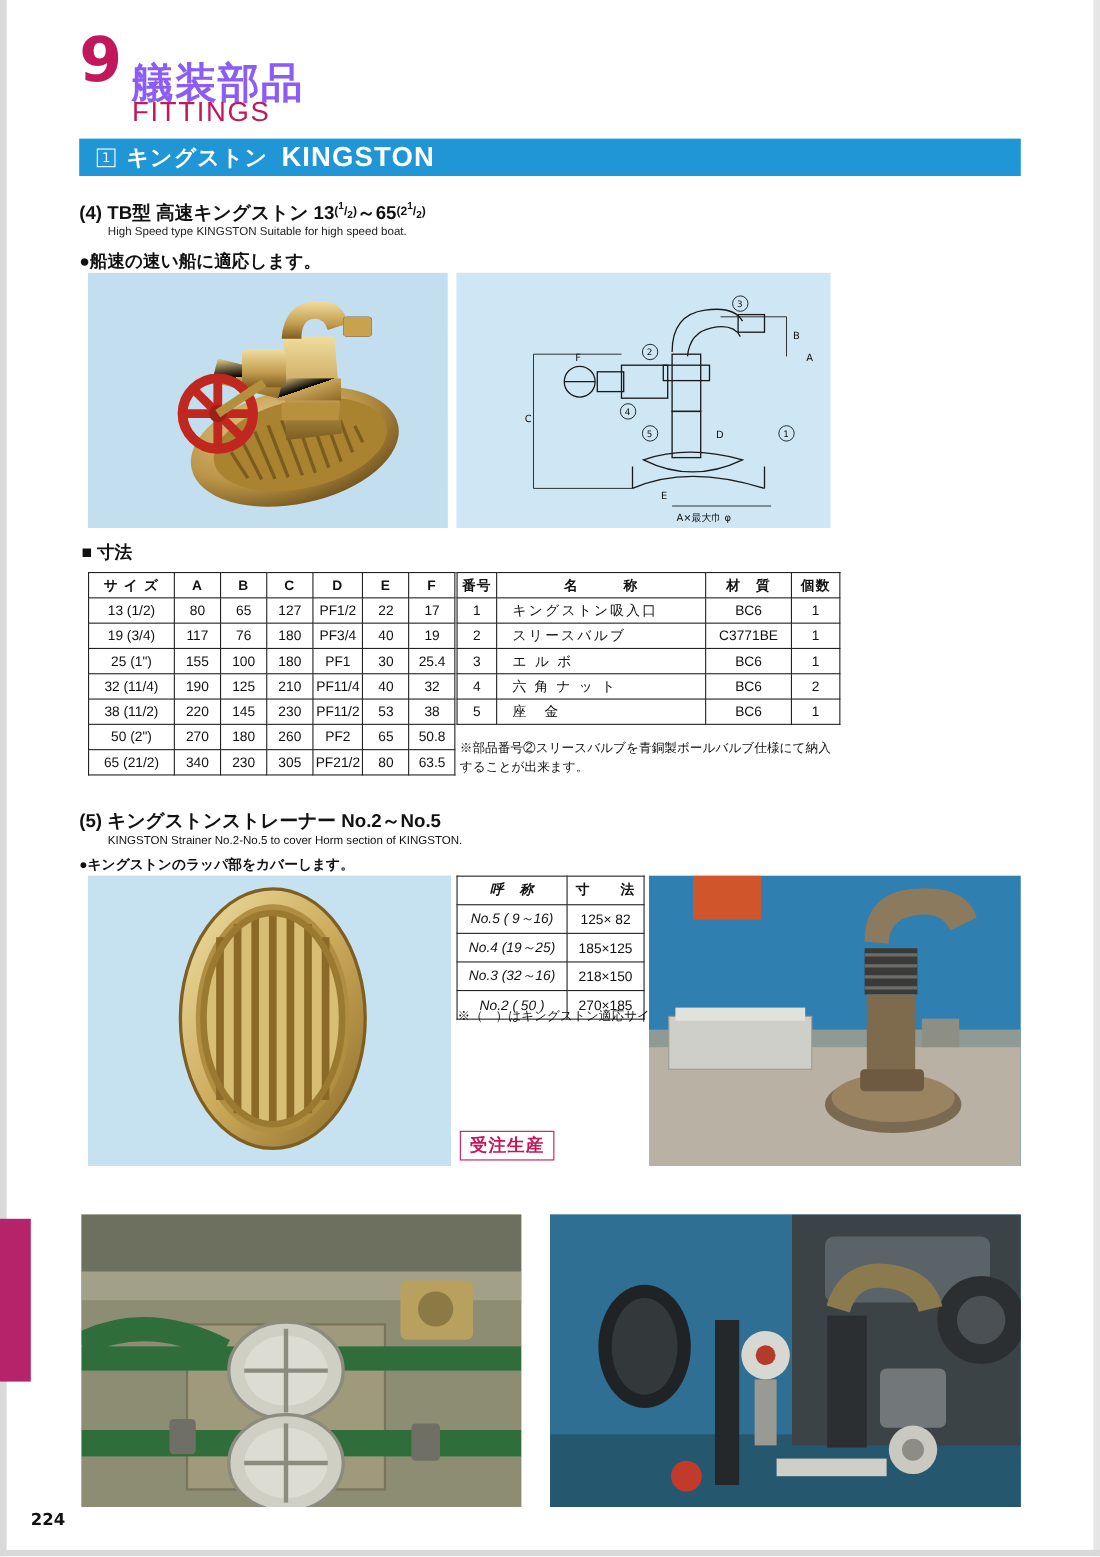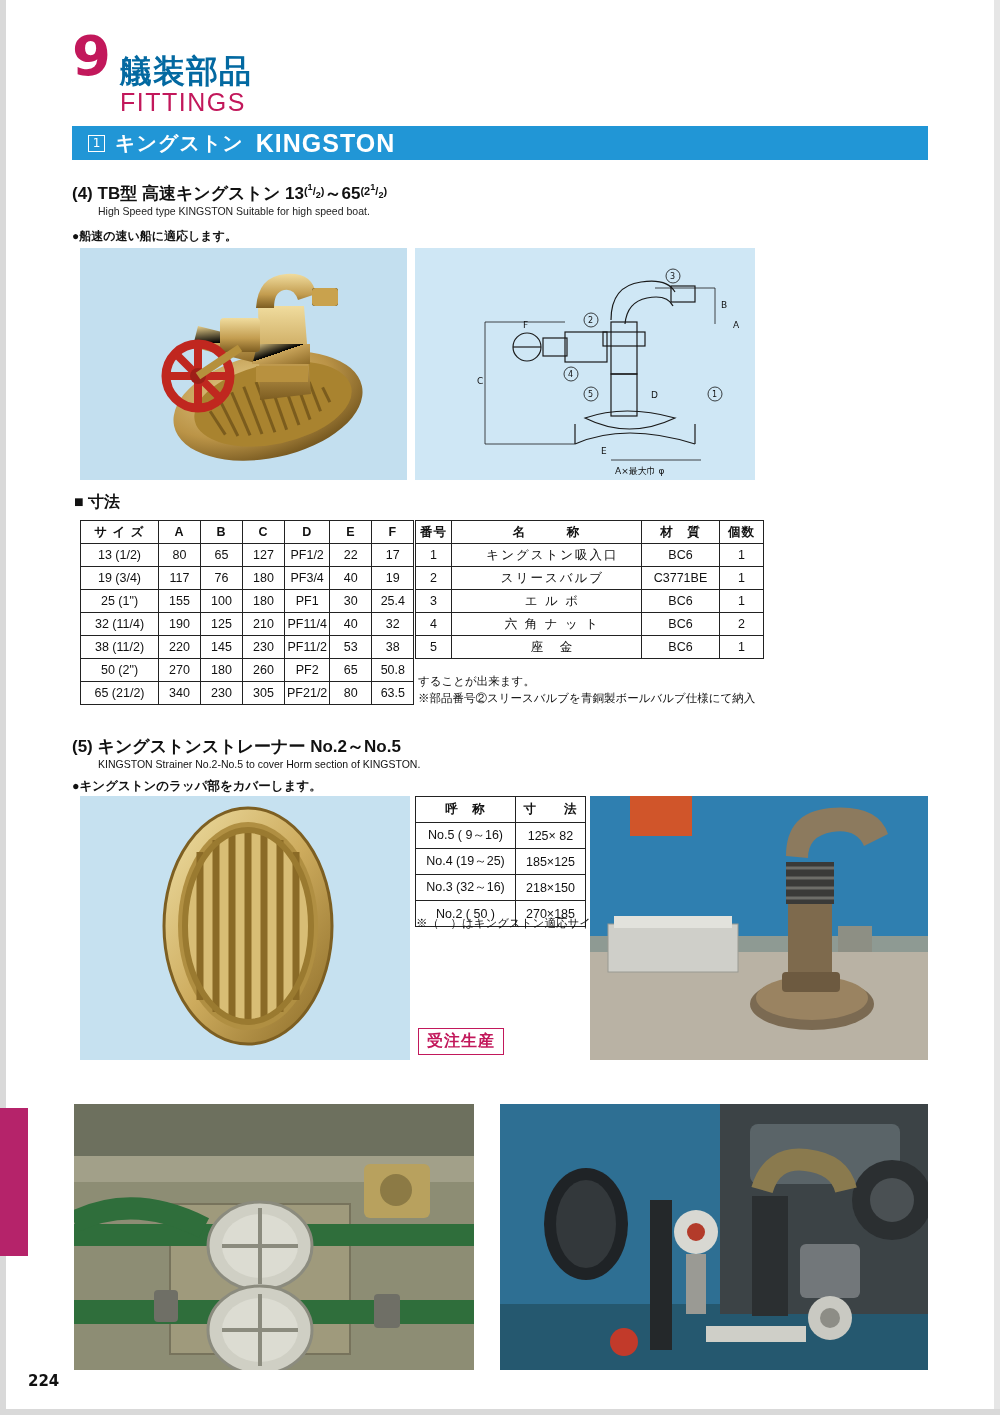--- a/index.html
+++ b/index.html
@@ -13,21 +13,21 @@
   }
   
   .chapter-head { position:absolute; left:72px; top:28px; width:420px; height:86px; }
   .chapter-num {
     position:absolute; left:0; top:0;
     font-size:56px; line-height:56px; font-weight:bold;
     color:#c2185b; font-family:"DejaVu Sans", sans-serif;
   }
   .chapter-jp {
     position:absolute; left:48px; top:22px;
-    font-size:32px; font-weight:bold; color:#0369a1;
+    font-size:38px; font-weight:bold; color:#8b5cf6;
     letter-spacing:1px;
   }
   .chapter-en {
     position:absolute; left:48px; top:60px;
     font-size:25px; font-weight:normal; color:#c2185b;
     letter-spacing:1.5px; font-family:"Liberation Sans", sans-serif;
   }
 
   .section-bar {
     position:absolute; left:72px; top:126px; width:856px; height:34px;
@@ -51,21 +51,21 @@
     position:absolute; left:72px; top:182px;
     font-size:17px; font-weight:bold; letter-spacing:0px;
   }
   .item4-title .sup { font-size:11px; vertical-align:0.35em; }
   .item4-sub {
     position:absolute; left:98px; top:205px;
     font-size:10.5px; color:#222;
   }
   .item4-note {
     position:absolute; left:72px; top:228px;
-    font-size:12px; font-weight:bold;
+    font-size:16px; font-weight:bold;
   }
 
   
   .photo-tb {
     position:absolute; left:80px; top:248px; width:327px; height:232px;
     background:linear-gradient(180deg,#cfe7f5 0%, #bcdcef 100%);
     overflow:hidden;
   }
   .drawing-tb {
     position:absolute; left:415px; top:248px; width:340px; height:232px;
@@ -92,21 +92,21 @@
     background:#fff;
     white-space:nowrap;
   }
   table.tbl th { font-weight:bold; letter-spacing:1px; }
 
   #size-table { position:absolute; left:80px; top:520px;padding-left:40px; }
   #size-table th:nth-child(1), #size-table td:nth-child(1) { width:78px; }
   #size-table th:nth-child(n+2), #size-table td:nth-child(n+2) { width:42px; }
 
   #parts-table { position:absolute; left:415px; top:520px; }
-  #parts-table td.pname { width:190px; text-align:center; padding-left:14px; letter-spacing:2px; }
+  #parts-table td.pname { width:190px; text-align:left; padding-left:14px; letter-spacing:2px; }
   #parts-table th.pname { width:190px; }
   #parts-table .cno { width:36px; }
   #parts-table .cmat { width:78px; }
   #parts-table .cqty { width:44px; }
 
   .parts-note {
     position:absolute; left:418px; top:673px; width:345px;
     font-size:11.5px; line-height:1.45;
   }
 
@@ -120,21 +120,21 @@
     background:linear-gradient(180deg,#cfe7f5 0%, #b9dbef 100%);
     overflow:hidden;
   }
   .photo-install {
     position:absolute; left:590px; top:796px; width:338px; height:264px;
     background:#9fb9c4; overflow:hidden;
   }
 
   #strainer-table { position:absolute; left:415px; top:796px; }
   #strainer-table th, #strainer-table td { height:26px; font-size:12.5px; }
-  #strainer-table .c1 { width:100px; }
+  #strainer-table .c1 { width:100px;font-style:italic; }
   #strainer-table .c2 { width:70px; }
   #strainer-table td.c1 { text-align:center; letter-spacing:0px; }
 
   .strainer-note {
     position:absolute; left:416px; top:916px; font-size:11.5px;
   }
   .made-to-order {
     position:absolute; left:418px; top:1028px;
     border:1.5px solid #c2185b; color:#c2185b;
     font-size:16px; font-weight:bold; padding:2px 8px; letter-spacing:1px;
@@ -425,22 +425,22 @@
     <tr>
       <td class="cno">5</td>
       <td class="pname">座　金</td>
       <td class="cmat">BC6</td>
       <td class="cqty">1</td>
     </tr>
   </tbody>
 </table>
 
 <div class="parts-note">
+  <div>※部品番号②スリースバルブを青銅製ボールバルブ仕様にて納入</div>
   <div>することが出来ます。</div>
-  <div>※部品番号②スリースバルブを青銅製ボールバルブ仕様にて納入</div>
 </div>
 
 <div class="item5-title">(5) キングストンストレーナー No.2～No.5</div>
 <div class="item5-sub">KINGSTON Strainer No.2-No.5 to cover Horm section of KINGSTON.</div>
 <div class="item5-note">●キングストンのラッパ部をカバーします。</div>
 
 <div class="photo-strainer">
   <svg width="330" height="264" viewBox="0 0 330 264">
     <defs>
       <linearGradient id="sg" x1="0" y1="0" x2="1" y2="1">

